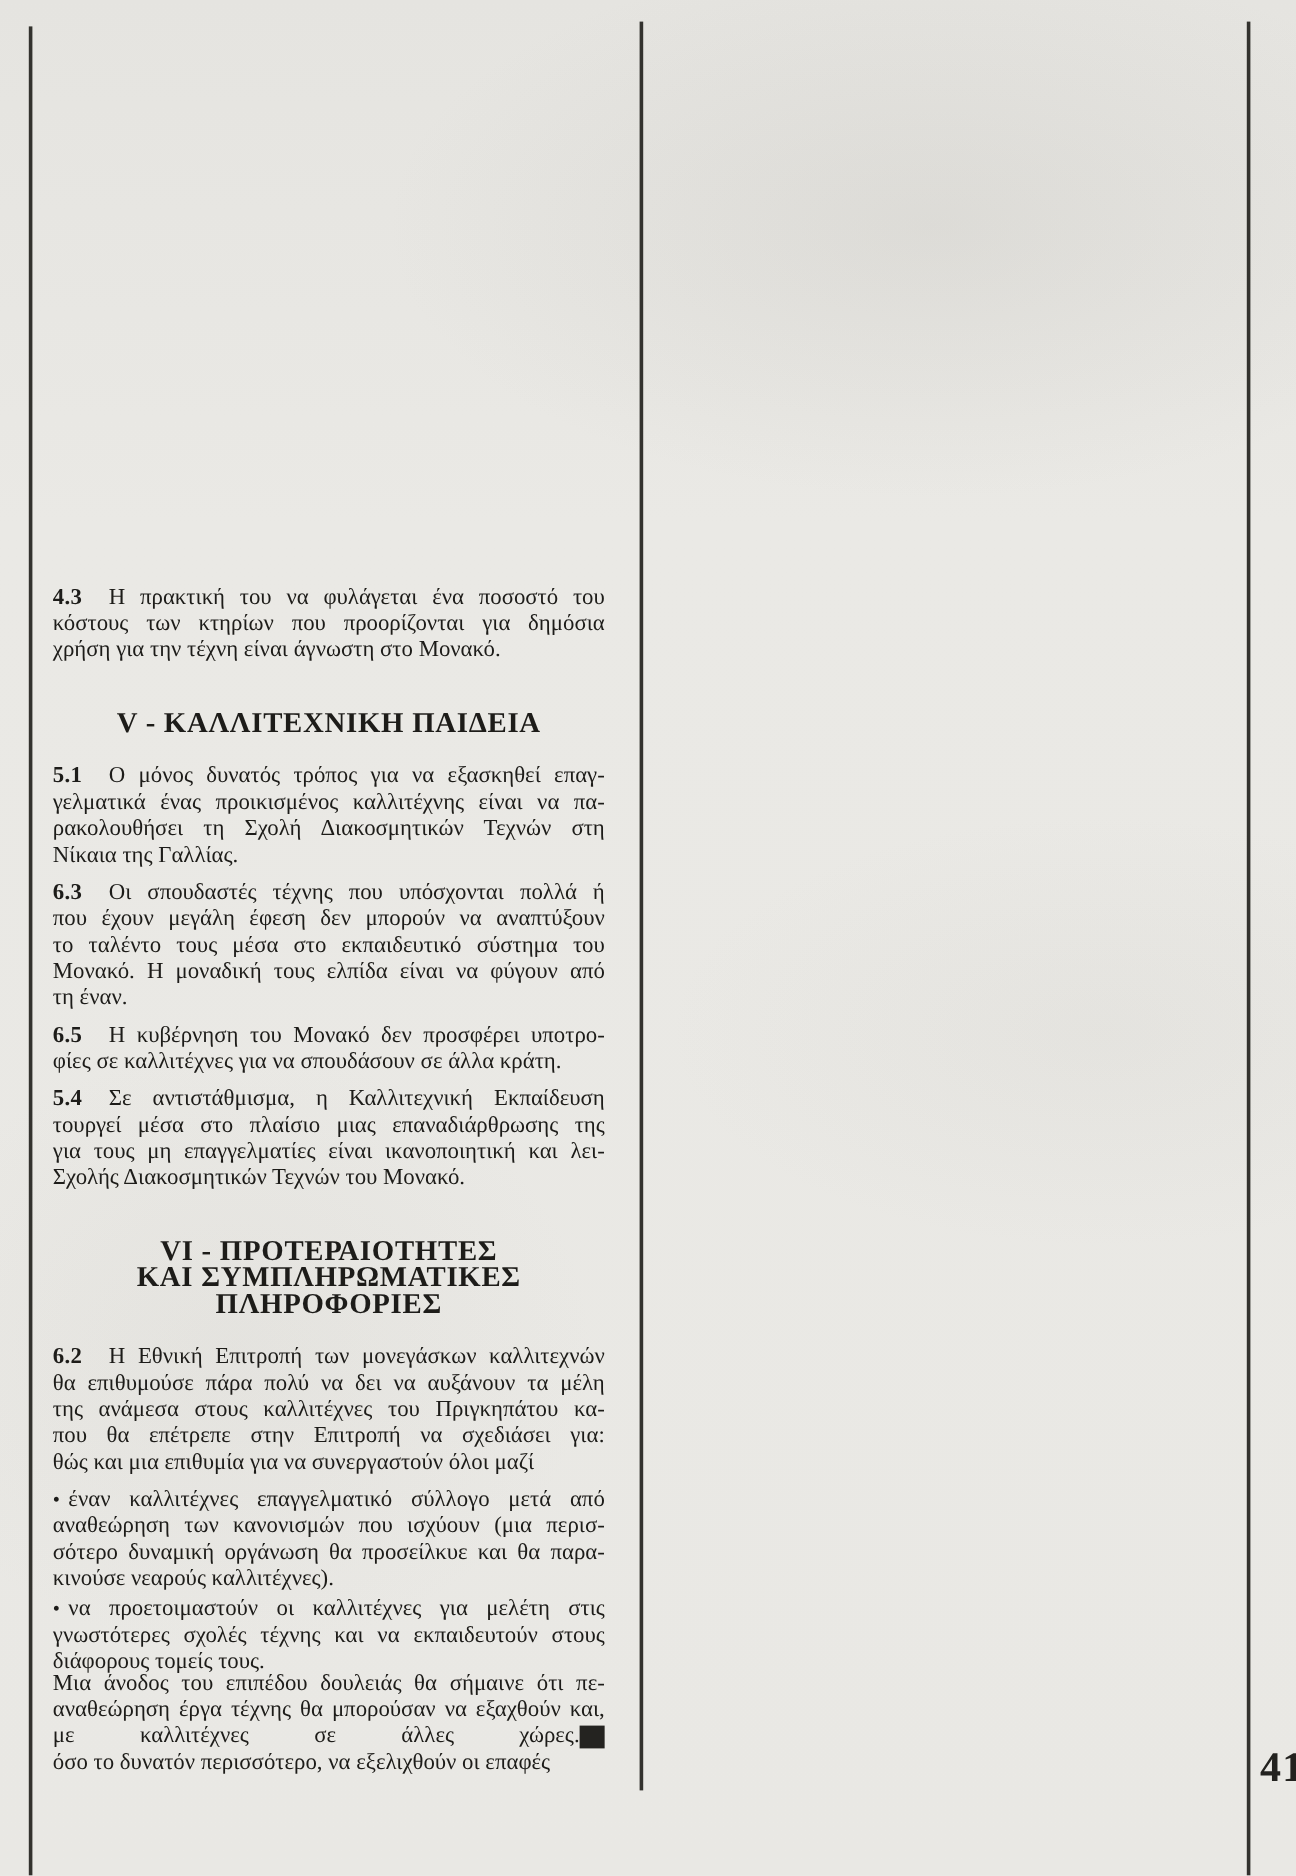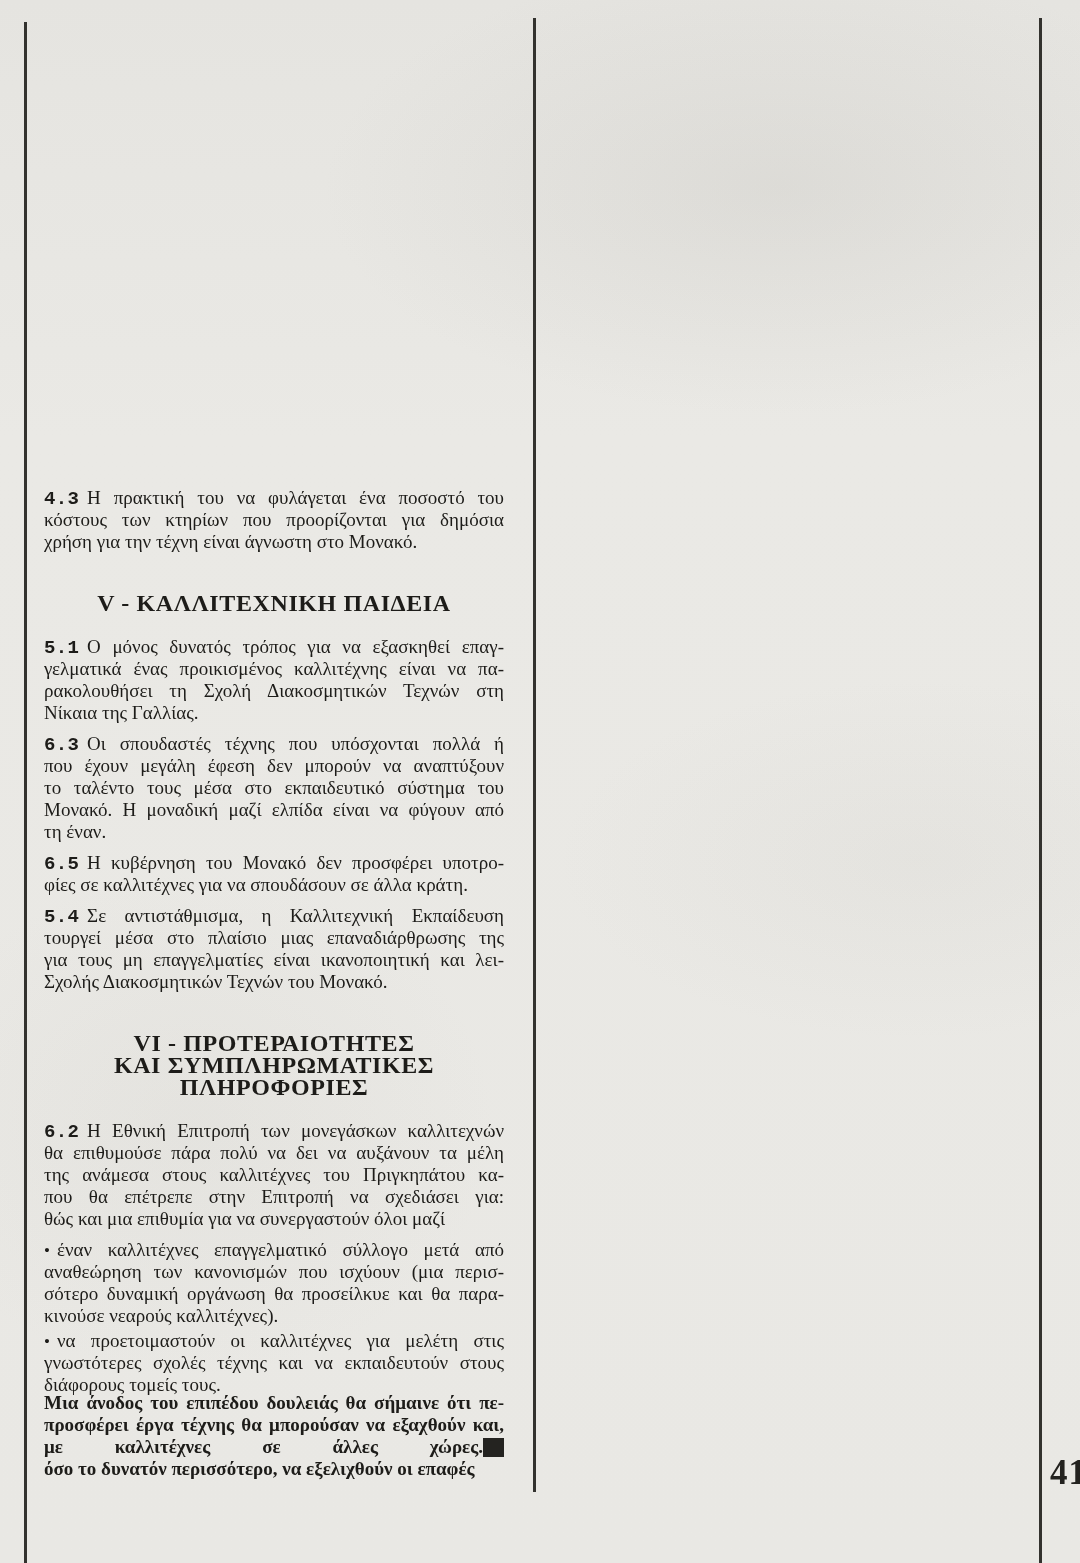--- a/index.html
+++ b/index.html
@@ -25,23 +25,23 @@
   #rule-right { left:1039px; top:18px; width:3px; height:1545px; }
 
   #text-col { position:absolute; left:44px; top:487px; width:460px; }
 
   .block .line { display:block; text-align:justify; }
   .block .line:not(:last-child) { height:22px; overflow:hidden; }
   .block .line:not(:last-child)::after { content:""; display:inline-block; width:100%; height:0; }
 
   p.para, p.bullet { font-size:19px; line-height:22px; margin:0 0 9px; }
   p.bullet { margin-bottom:3px; }
-  p.flush  { margin-top:-7px;font-weight:bold; }
+  p.flush  { margin-top:-7px; }
 
-  .pnum { font-weight:bold; margin-right:8px; letter-spacing:0.3px;font-family:Liberation Mono, monospace; }
+  .pnum { font-weight:bold; margin-right:22px; letter-spacing:0.3px; }
   .dot  { margin-right:7px; font-size:17px; }
 
   h2.heading { font-size:24px; line-height:29px; font-weight:bold; letter-spacing:0.6px; margin:36px 0 18px; }
   h2.heading .line { text-align:center; height:29px; }
   h2.heading .line::after { content:none !important; }
 
   .endmark {
     display:inline-block; width:21px; height:19px;
     background:#242320; float:right; margin-top:2px;
   }
@@ -71,21 +71,21 @@
     <p class="block para">
       <span class="line"><b class="pnum">5.1</b><span>Ο μόνος δυνατός τρόπος για να εξασκηθεί επαγ-</span></span>
       <span class="line"><span>γελματικά ένας προικισμένος καλλιτέχνης είναι να πα-</span></span>
       <span class="line"><span>ρακολουθήσει τη Σχολή Διακοσμητικών Τεχνών στη</span></span>
       <span class="line"><span>Νίκαια της Γαλλίας.</span></span>
     </p>
     <p class="block para">
       <span class="line"><b class="pnum">6.3</b><span>Οι σπουδαστές τέχνης που υπόσχονται πολλά ή</span></span>
       <span class="line"><span>που έχουν μεγάλη έφεση δεν μπορούν να αναπτύξουν</span></span>
       <span class="line"><span>το ταλέντο τους μέσα στο εκπαιδευτικό σύστημα του</span></span>
-      <span class="line"><span>Μονακό. Η μοναδική μαζί ελπίδα είναι να φύγουν από</span></span>
+      <span class="line"><span>Μονακό. Η μοναδική τους ελπίδα είναι να φύγουν από</span></span>
       <span class="line"><span>τη έναν.</span></span>
     </p>
     <p class="block para">
       <span class="line"><b class="pnum">6.5</b><span>Η κυβέρνηση του Μονακό δεν προσφέρει υποτρο-</span></span>
       <span class="line"><span>φίες σε καλλιτέχνες για να σπουδάσουν σε άλλα κράτη.</span></span>
     </p>
     <p class="block para">
       <span class="line"><b class="pnum">5.4</b><span>Σε αντιστάθμισμα, η Καλλιτεχνική Εκπαίδευση</span></span>
       <span class="line"><span>τουργεί μέσα στο πλαίσιο μιας επαναδιάρθρωσης της</span></span>
       <span class="line"><span>για τους μη επαγγελματίες είναι ικανοποιητική και λει-</span></span>
@@ -109,19 +109,19 @@
       <span class="line"><span>σότερο δυναμική οργάνωση θα προσείλκυε και θα παρα-</span></span>
       <span class="line"><span>κινούσε νεαρούς καλλιτέχνες).</span></span>
     </p>
     <p class="block bullet">
       <span class="line"><span class="dot">•</span><span>να προετοιμαστούν οι καλλιτέχνες για μελέτη στις</span></span>
       <span class="line"><span>γνωστότερες σχολές τέχνης και να εκπαιδευτούν στους</span></span>
       <span class="line"><span>διάφορους τομείς τους.</span></span>
     </p>
     <p class="block para flush">
       <span class="line"><span>Μια άνοδος του επιπέδου δουλειάς θα σήμαινε ότι πε-</span></span>
-      <span class="line"><span>προσφέρει έργα τέχνης θα μπορούσαν να εξαχθούν και,</span></span>
+      <span class="line"><span>αναθεώρηση έργα τέχνης θα μπορούσαν να εξαχθούν και,</span></span>
       <span class="line"><span>με καλλιτέχνες σε άλλες χώρες.</span><span class="endmark"></span></span>
       <span class="line"><span>όσο το δυνατόν περισσότερο, να εξελιχθούν οι επαφές</span></span>
     </p>
   </main>
 
 <div id="page-number">41</div>
 
 </body></html>

